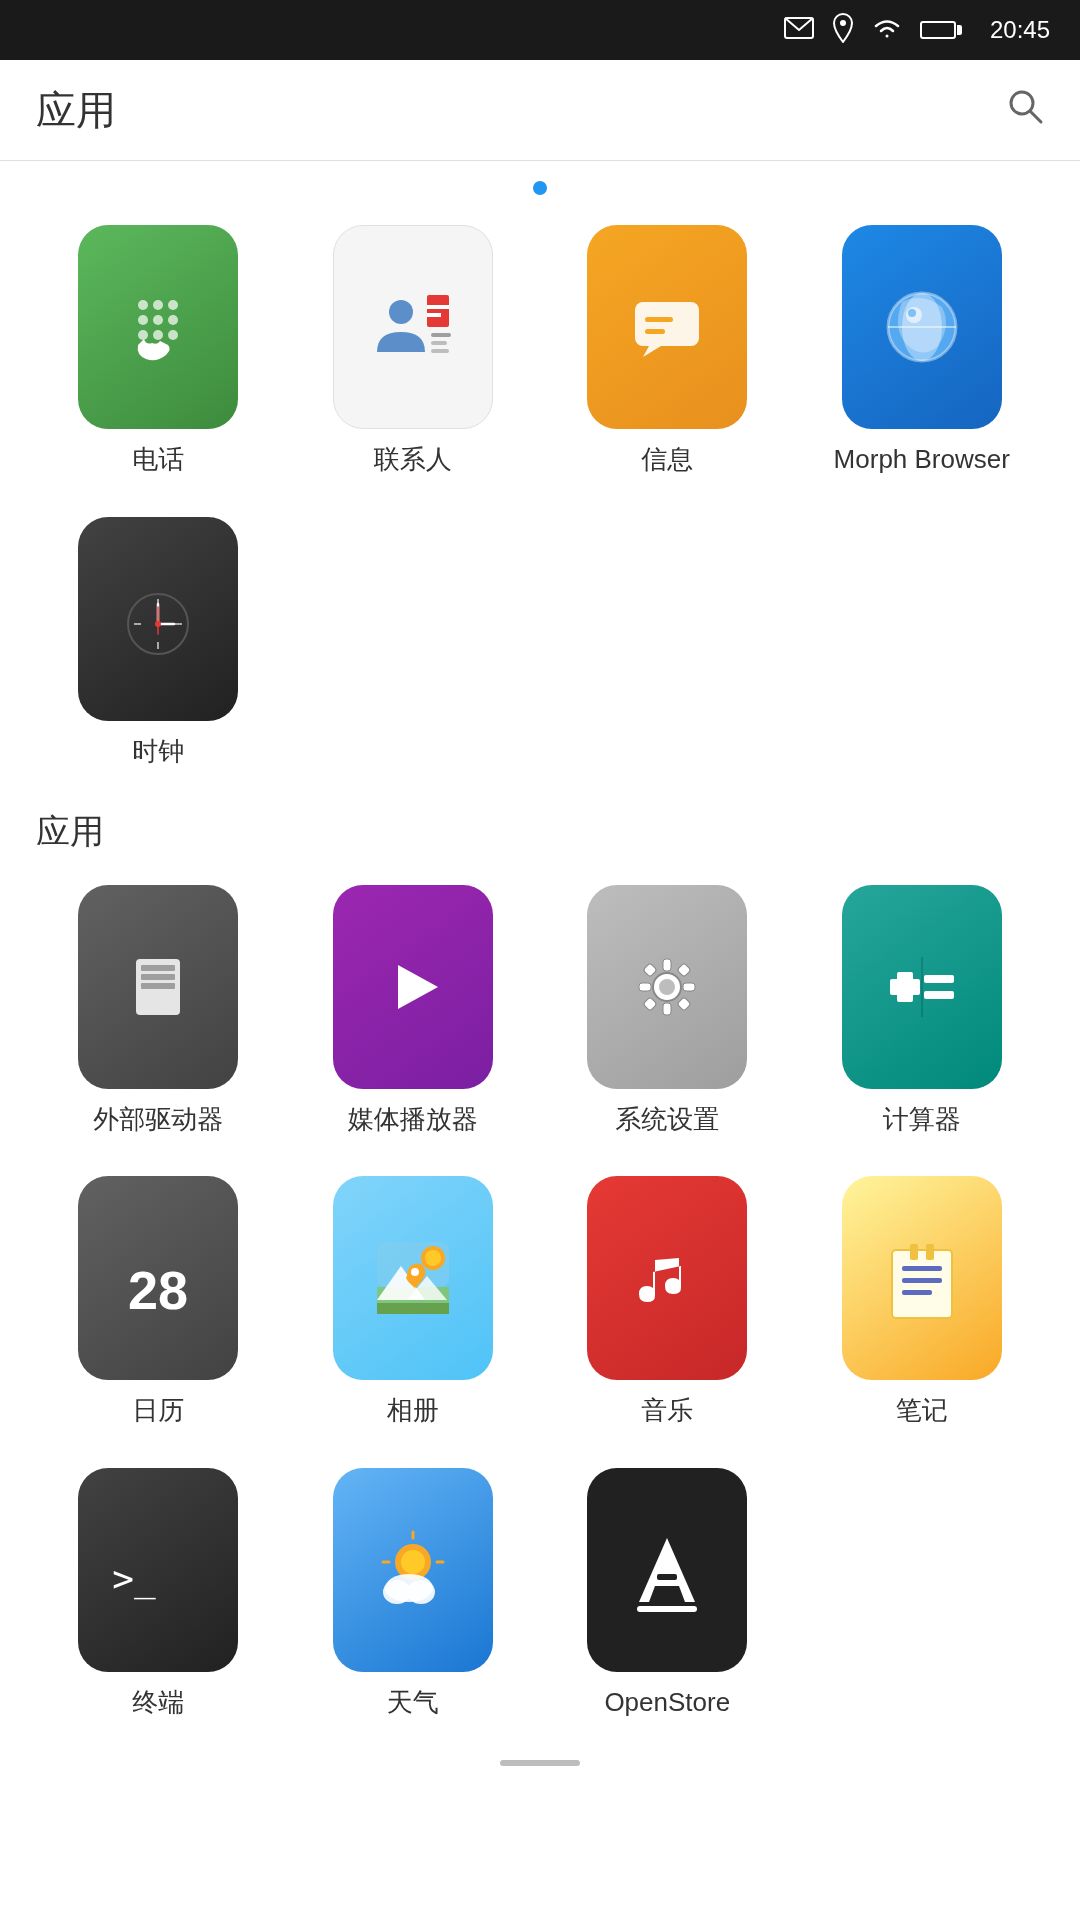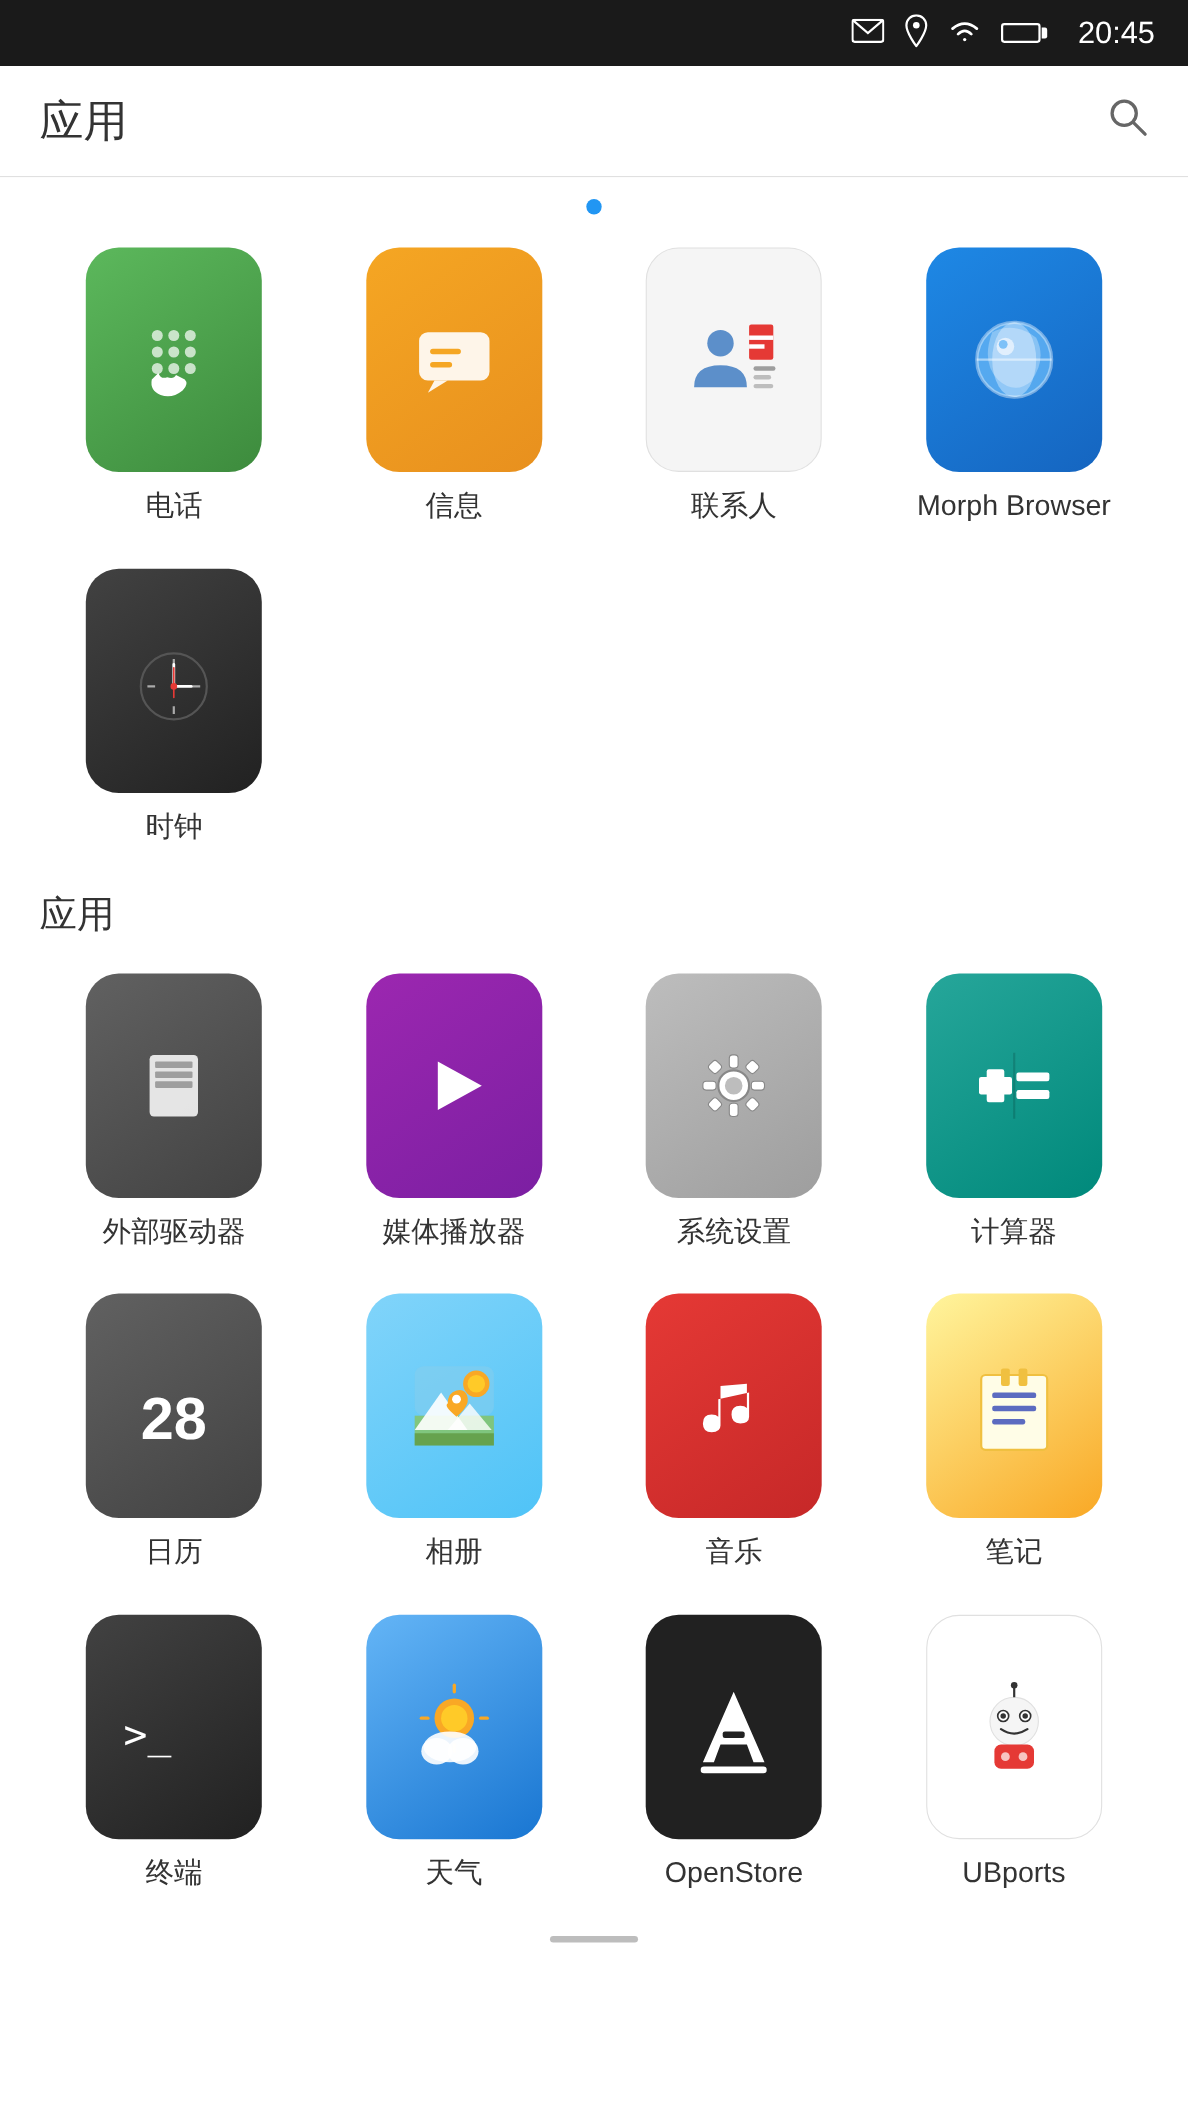--- a/index.html
+++ b/index.html
@@ -18,21 +18,21 @@
       height: 60px;
       background: #1a1a1a;
       display: flex;
       align-items: center;
       justify-content: flex-end;
       padding: 0 30px;
       gap: 18px;
     }
     .status-time {
       color: white;
-      font-size: 28px;
+      font-size: 24px;
       font-weight: 500;
       margin-left: 10px;
     }
     .battery-body {
       width: 36px;
       height: 18px;
       border: 2px solid white;
       border-radius: 3px;
       position: relative;
       display: inline-block;
@@ -322,48 +322,48 @@
           <circle cx="50" cy="58" r="5" fill="rgba(255,255,255,0.7)"></circle>
           <circle cx="65" cy="58" r="5" fill="rgba(255,255,255,0.7)"></circle>
 
           <path d="M30 68 Q28 78 38 82 Q48 86 58 78 Q64 72 60 68 L52 64 Q50 68 44 66 Q38 68 36 62 Z" fill="white"></path>
         </svg>
       </div>
       <span class="app-label">电话</span>
     </div>
 
     <div class="app-item">
+      <div class="app-icon icon-contacts">
+        <svg width="100" height="100" viewBox="0 0 100 100">
+
+          <circle cx="38" cy="35" r="12" fill="#5c8fca"></circle>
+          <path d="M14 75 Q14 55 38 55 Q62 55 62 75Z" fill="#5c8fca"></path>
+
+          <rect x="64" y="18" width="22" height="32" rx="2" fill="#e53935"></rect>
+          <rect x="64" y="28" width="22" height="4" fill="white"></rect>
+          <rect x="64" y="36" width="14" height="4" fill="white"></rect>
+
+          <rect x="68" y="56" width="20" height="4" rx="2" fill="#9e9e9e"></rect>
+          <rect x="68" y="64" width="16" height="4" rx="2" fill="#bdbdbd"></rect>
+          <rect x="68" y="72" width="18" height="4" rx="2" fill="#bdbdbd"></rect>
+        </svg>
+      </div>
+      <span class="app-label">联系人</span>
+    </div>
+
+    <div class="app-item">
       <div class="app-icon icon-message">
         <svg width="100" height="100" viewBox="0 0 100 100">
           <rect x="18" y="25" width="64" height="44" rx="8" fill="white" opacity="0.9"></rect>
           <rect x="28" y="40" width="28" height="5" rx="2.5" fill="#f5a623"></rect>
           <rect x="28" y="52" width="20" height="5" rx="2.5" fill="#f5a623"></rect>
           <polygon points="32,69 26,80 44,69" fill="white" opacity="0.9"></polygon>
         </svg>
       </div>
       <span class="app-label">信息</span>
-    </div>
-
-    <div class="app-item">
-      <div class="app-icon icon-contacts">
-        <svg width="100" height="100" viewBox="0 0 100 100">
-
-          <circle cx="38" cy="35" r="12" fill="#5c8fca"></circle>
-          <path d="M14 75 Q14 55 38 55 Q62 55 62 75Z" fill="#5c8fca"></path>
-
-          <rect x="64" y="18" width="22" height="32" rx="2" fill="#e53935"></rect>
-          <rect x="64" y="28" width="22" height="4" fill="white"></rect>
-          <rect x="64" y="36" width="14" height="4" fill="white"></rect>
-
-          <rect x="68" y="56" width="20" height="4" rx="2" fill="#9e9e9e"></rect>
-          <rect x="68" y="64" width="16" height="4" rx="2" fill="#bdbdbd"></rect>
-          <rect x="68" y="72" width="18" height="4" rx="2" fill="#bdbdbd"></rect>
-        </svg>
-      </div>
-      <span class="app-label">联系人</span>
     </div>
 
 
     <div class="app-item">
       <div class="app-icon icon-browser">
         <svg width="100" height="100" viewBox="0 0 100 100">
           <circle cx="50" cy="50" r="34" fill="#64b5f6" opacity="0.8"></circle>
           <ellipse cx="50" cy="50" rx="20" ry="34" fill="#bbdefb" opacity="0.6"></ellipse>
           <line x1="16" y1="50" x2="84" y2="50" stroke="white" stroke-width="2" opacity="0.5"></line>
           <circle cx="50" cy="50" r="34" fill="none" stroke="white" stroke-width="3" opacity="0.4"></circle>
@@ -559,42 +559,19 @@
 
           <path d="M50 18 L22 82 L32 82 L38 66 L62 66 L68 82 L78 82 Z" fill="white"></path>
           <rect x="40" y="54" width="20" height="6" rx="2" fill="#212121"></rect>
 
           <rect x="20" y="86" width="60" height="6" rx="3" fill="white"></rect>
         </svg>
       </div>
       <span class="app-label">OpenStore</span>
     </div>
 
-    <div class="app-item">
-      <div class="app-icon icon-ubports">
-        <svg width="100" height="100" viewBox="0 0 100 100">
-
-          <circle cx="50" cy="45" r="22" fill="#f5f5f5" stroke="#e0e0e0" stroke-width="1"></circle>
-
-          <circle cx="40" cy="40" r="5" fill="white" stroke="#333" stroke-width="1.5"></circle>
-          <circle cx="60" cy="40" r="5" fill="white" stroke="#333" stroke-width="1.5"></circle>
-          <circle cx="40" cy="40" r="2.5" fill="#333"></circle>
-          <circle cx="60" cy="40" r="2.5" fill="#333"></circle>
-
-          <path d="M38 52 Q50 60 62 52" fill="none" stroke="#333" stroke-width="2" stroke-linecap="round"></path>
-
-          <line x1="50" y1="23" x2="50" y2="14" stroke="#333" stroke-width="2"></line>
-          <circle cx="50" cy="12" r="3" fill="#333"></circle>
-
-          <rect x="32" y="66" width="36" height="22" rx="6" fill="#e53935"></rect>
-          <circle cx="42" cy="77" r="4" fill="white" opacity="0.7"></circle>
-          <circle cx="58" cy="77" r="4" fill="white" opacity="0.7"></circle>
-        </svg>
-      </div>
-      <span class="app-label">UBports</span>
-    </div>
 
   </div>
 </div>
 
 <div class="bottom-bar">
   <div class="bottom-handle"></div>
 </div>
 
 </body></html>

